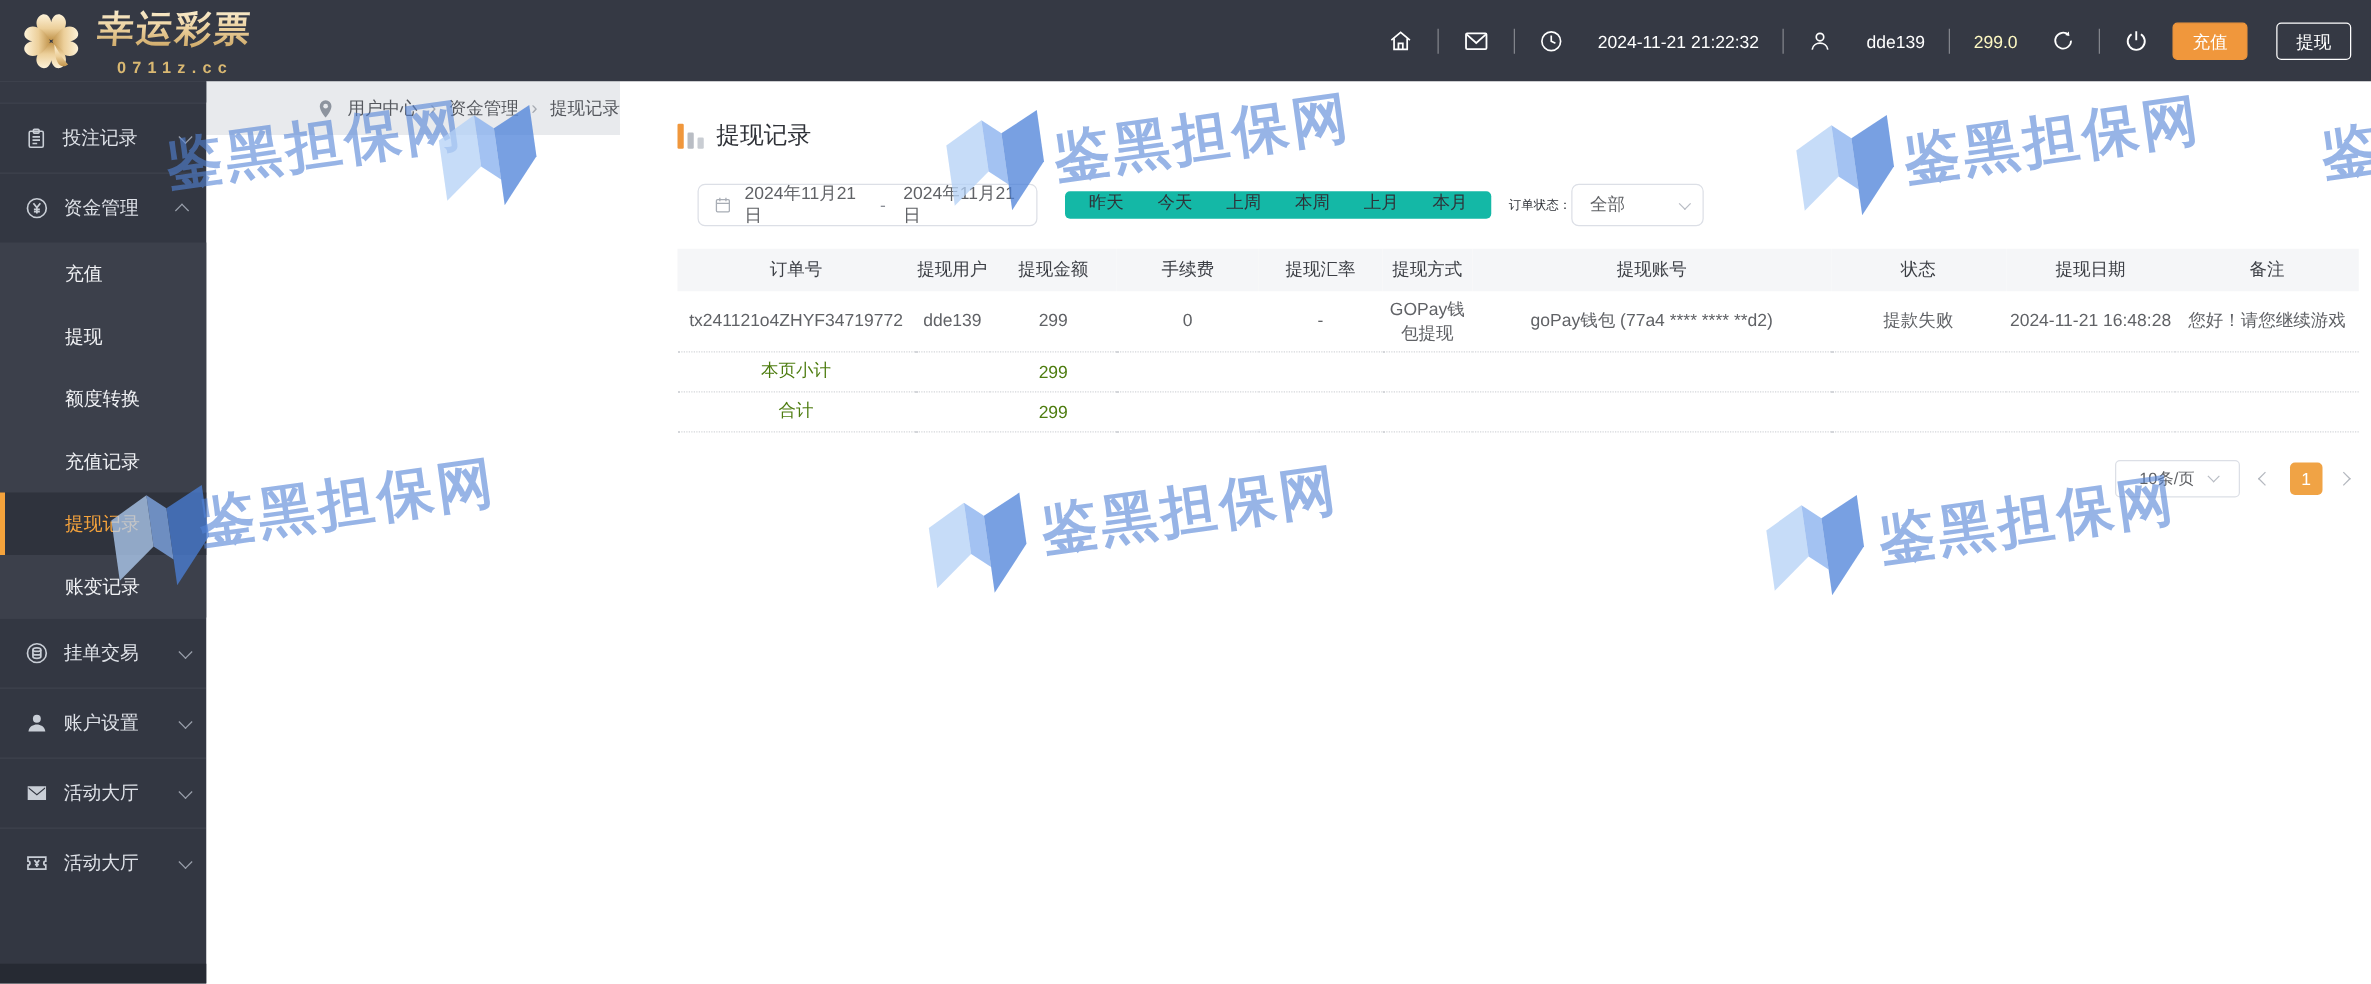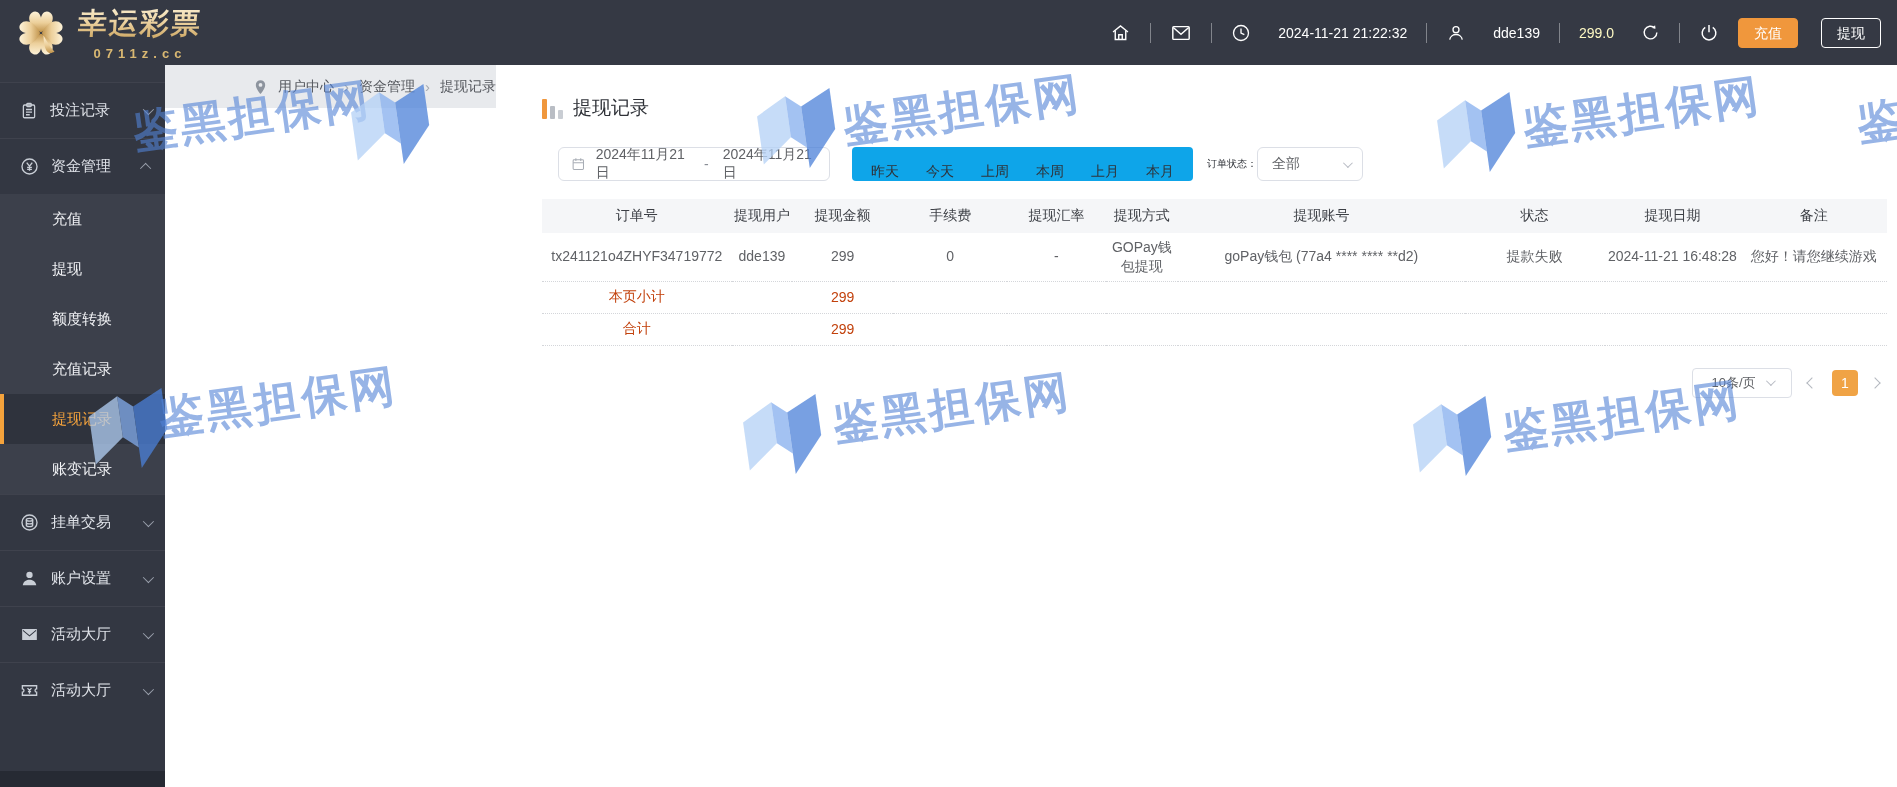--- a/index.html
+++ b/index.html
@@ -55,33 +55,33 @@
   .title-bars i { display:block; width:5px; border-radius:1px; }
   .title-bars .b1 { height:20px; background:#f0973c; }
   .title-bars .b2 { height:13px; background:#b9bdc4; }
   .title-bars .b3 { height:9px;  background:#c9cdd3; }
   .page-title { font-size:19px; color:#2f3238; font-weight:500; }
 
   
   .filter-row { margin-top:26px; display:flex; align-items:center; }
   .date-input { width:272px; height:34px; margin-left:16px; background:#fff; border:1px solid #dcdfe6; border-radius:6px; display:flex; align-items:center; padding:0 12px; gap:10px; color:#606266; font-size:14px; cursor:pointer; }
   .date-input .sep { color:#8a8e96; padding:0 4px; }
-  .quick-group { margin-left:22px; height:34px; background:#0ea5e9; border-radius:4px; display:flex; align-items:flex-end; padding:0 19px; gap:27px; }
+  .quick-group { margin-left:22px; height:22px; background:#14b8a6; border-radius:4px; display:flex; align-items:flex-start; padding:0 19px; gap:27px; }
   .quick-btn { font-size:14px; color:#2f3238; cursor:pointer; white-space:nowrap; }
   .status-label { margin-left:14px; font-size:10px; color:#2f3238; }
   .select-box { width:106px; height:34px; border:1px solid #dcdfe6; border-radius:6px; background:#fff; display:flex; align-items:center; padding:0 12px 0 14px; color:#606266; font-size:14px; cursor:pointer; }
   .select-box .sel-val { flex:1; }
   .sel-chev { width:7px; height:7px; border-right:1.4px solid #b8bcc4; border-bottom:1.4px solid #b8bcc4; transform:rotate(45deg) translateY(-2px); }
 
   
   table.grid { width:100%; margin-top:18px; border-collapse:collapse; table-layout:fixed; }
   table.grid th { height:34px; background:#f5f6f8; font-weight:500; font-size:14px; color:#3c3f45; text-align:center; }
   table.grid td { text-align:center; font-size:14px; color:#606266; }
   tr.data-row td { height:48px; border-bottom:1px dotted #d4d6da; line-height:1.35; }
-  tr.sum-row td { height:32px; border-bottom:1px dotted #d4d6da; color:#c2410c; }
+  tr.sum-row td { height:32px; border-bottom:1px dotted #d4d6da; color:#4d7c0f; }
   .wrap-cell { padding:0 6px; }
 
   
   .pagination { margin-top:22px; display:flex; align-items:center; justify-content:flex-end; gap:13px; padding-right:2px; }
   .page-size { width:100px; height:30px; border:1px solid #dcdfe6; border-radius:4px; background:#fff; display:flex; align-items:center; justify-content:center; gap:10px; font-size:13px; color:#606266; cursor:pointer; }
   .page-arrow { width:14px; height:14px; display:flex; align-items:center; cursor:pointer; }
   .page-arrow .a { width:8px; height:8px; border-left:1.6px solid #b4b8bf; border-bottom:1.6px solid #b4b8bf; }
   .page-arrow .a.left  { transform:rotate(45deg); margin-left:3px; }
   .page-arrow .a.right { transform:rotate(225deg); }
   .page-num { width:26px; height:26px; background:#f0a345; color:#fff; font-size:14px; border-radius:4px; display:flex; align-items:center; justify-content:center; cursor:pointer; }

